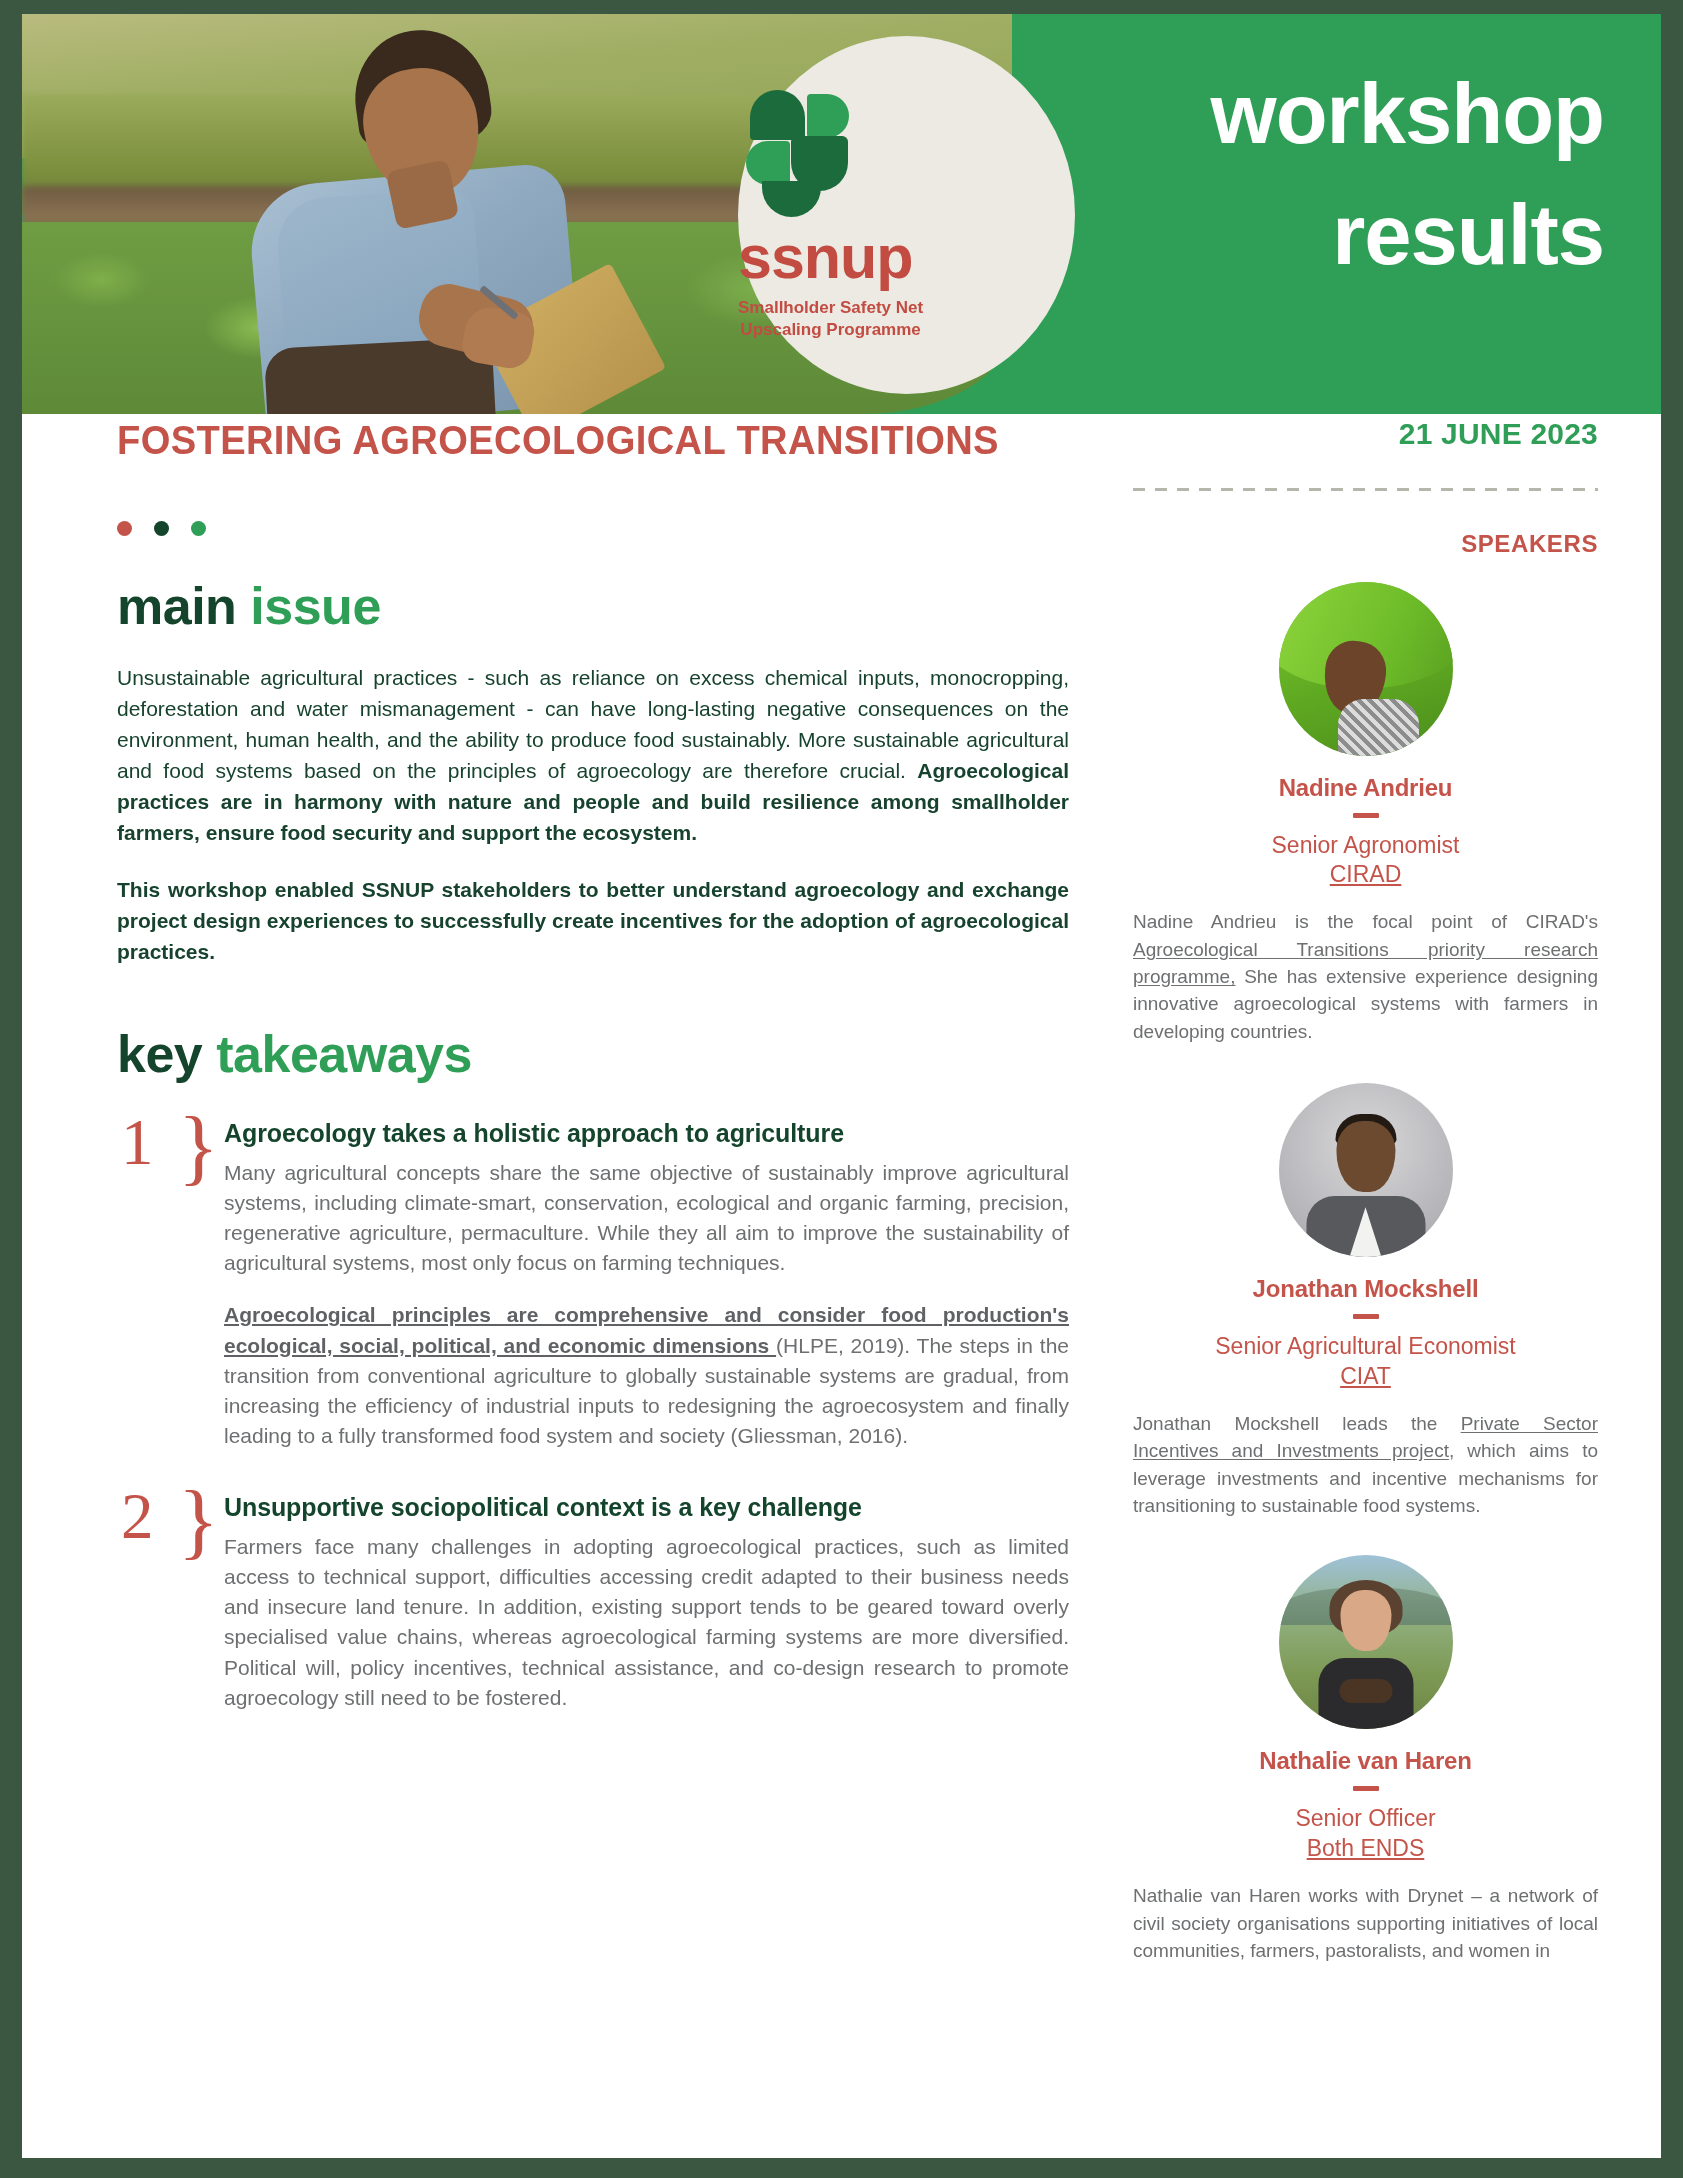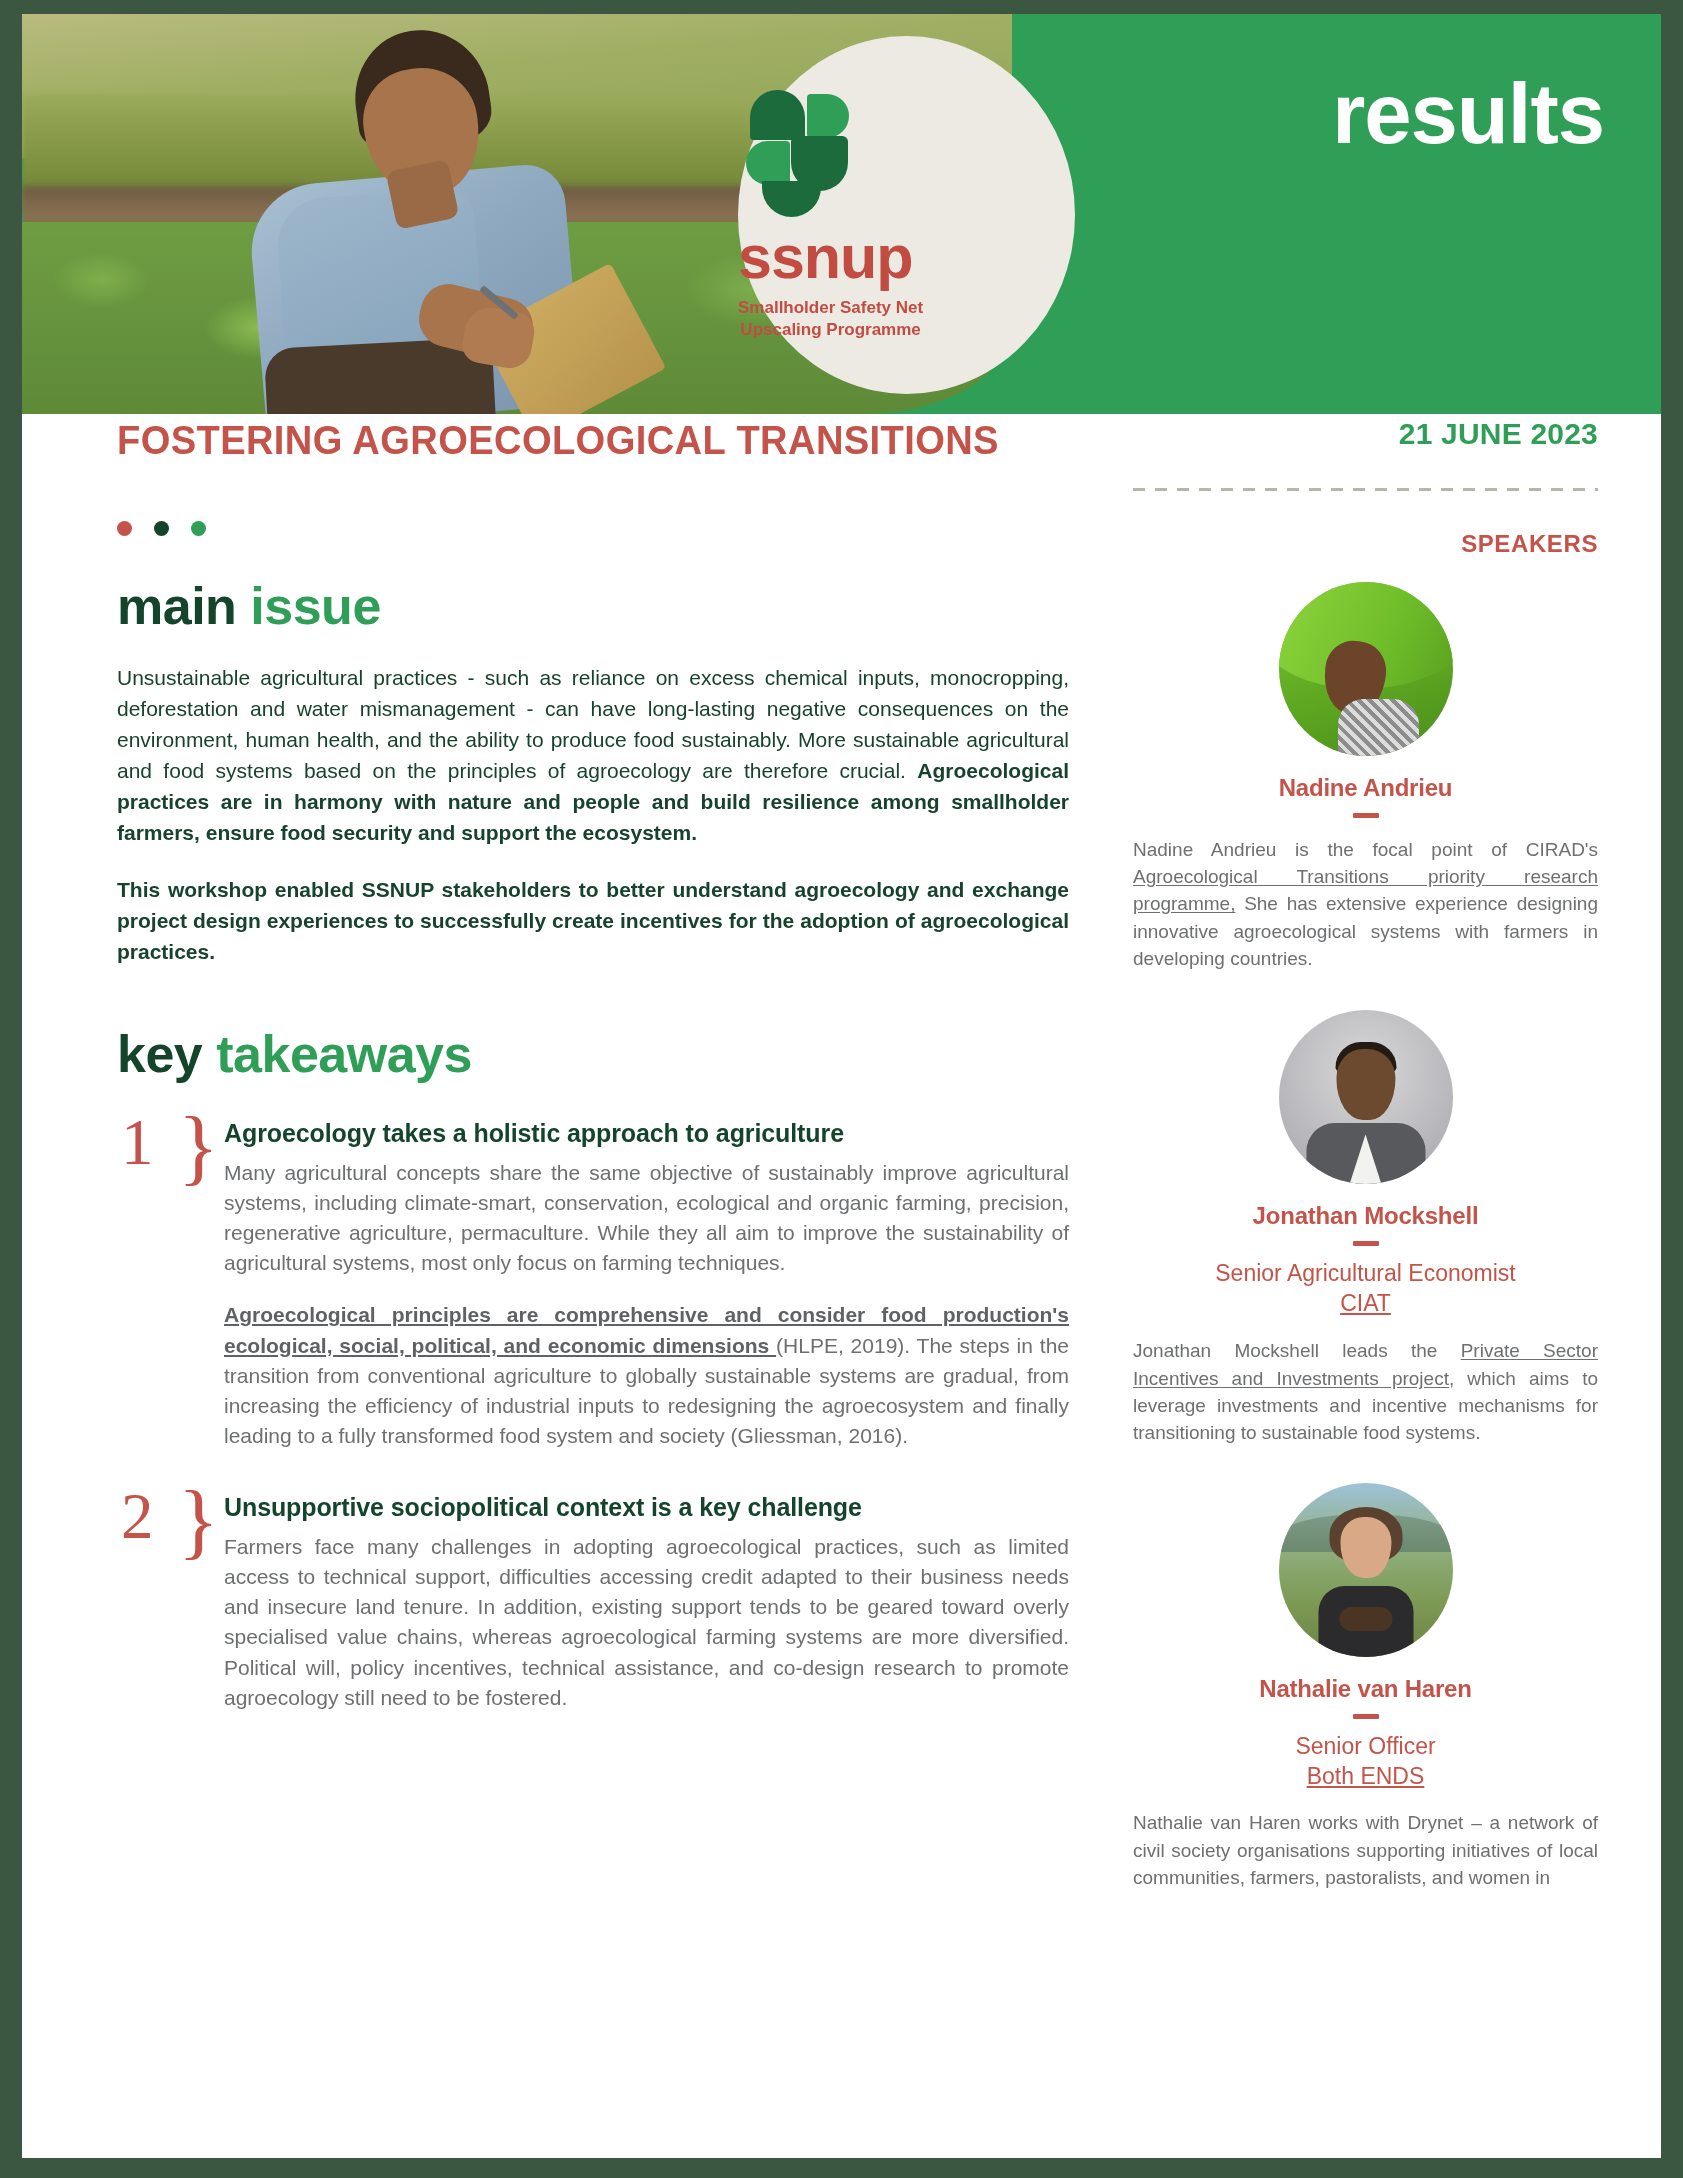--- a/index.html
+++ b/index.html
@@ -395,20 +395,21 @@
           <div class="lm-e"></div>
       </div>
       <div class="logo-word">ssnup</div>
       <div class="logo-sub">
         <span>Smallholder Safety Net</span><br>
         <span>Upscaling Programme</span>
       </div>
     </div>
 
     <div class="hdr-title">
+      <div>workshop</div>
       <div>results</div>
     </div>
   </div>
 
   <div id="body">
 
     <div id="left">
 
       <div class="doc-title">FOSTERING AGROECOLOGICAL TRANSITIONS</div>
 
@@ -459,20 +460,24 @@
 
       <div class="speakers-label">SPEAKERS</div>
 
       <div class="speaker">
         <div class="avatar av1">
           <div class="a-face"></div>
             <div class="a-body"></div>
         </div>
         <div class="sp-name">Nadine Andrieu</div>
         <div class="sp-dash"></div>
+        <div class="sp-role">
+          <span>Senior Agronomist</span><br>
+          <span class="sp-org">CIRAD</span>
+        </div>
         <p class="sp-bio"><span>Nadine Andrieu is the focal point of CIRAD's </span><u>Agroecological Transitions priority research programme,</u><span> She has extensive experience designing innovative agroecological systems with farmers in developing countries.</span></p>
       </div>
 
       <div class="speaker" style="margin-top:38px;">
         <div class="avatar av2">
           <div class="a-hair"></div>
             <div class="a-face"></div>
           <div class="a-body"></div>
             <div class="a-shirt"></div>
         </div>

